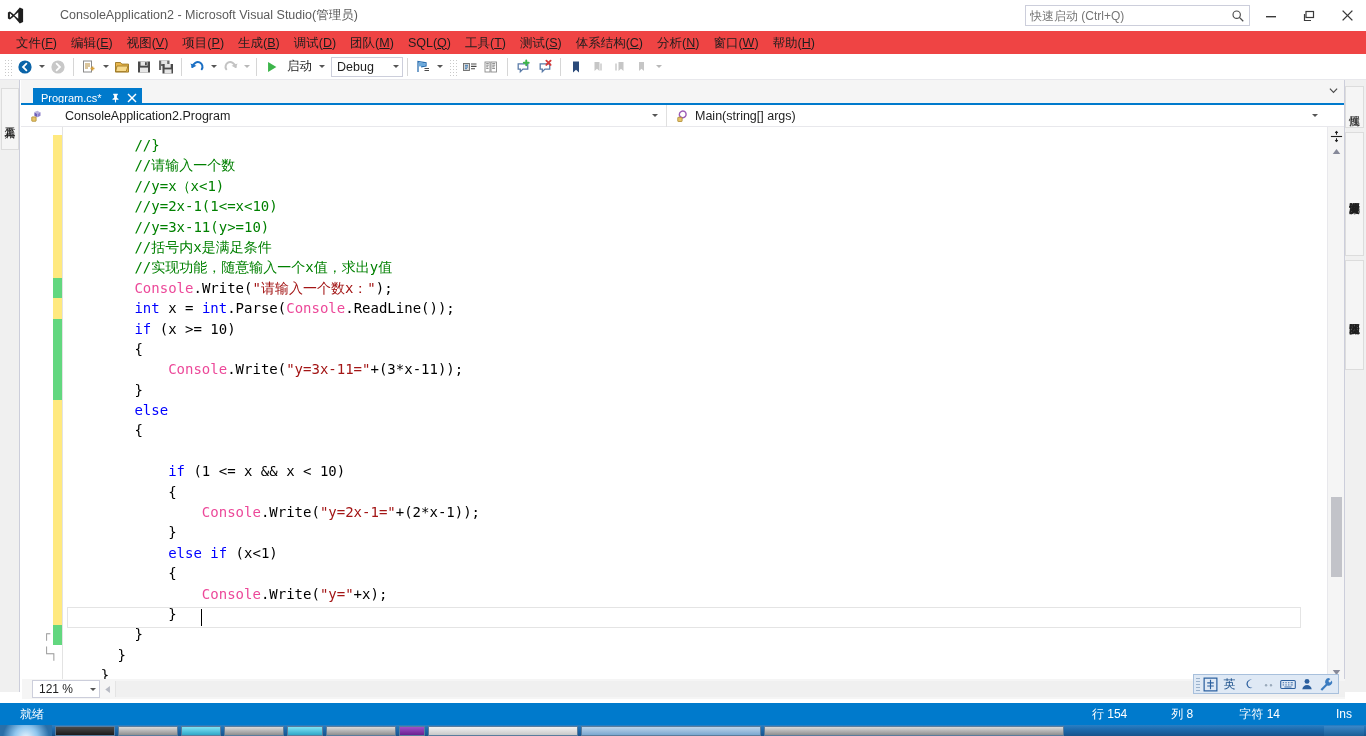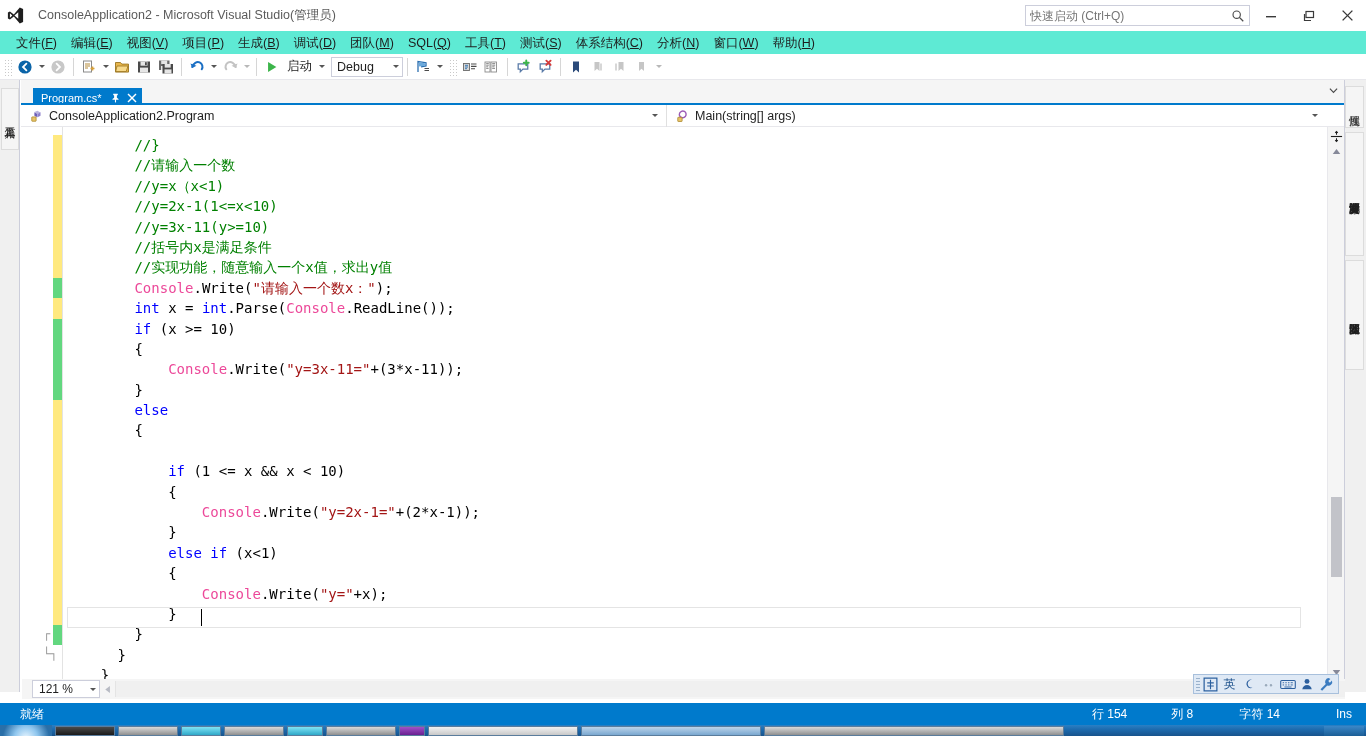--- a/index.html
+++ b/index.html
@@ -9,21 +9,21 @@
     background:#ffffff;
     font-size:12px;
     color:#1e1e1e;
     -webkit-font-smoothing:antialiased;
   }
   #app { position:relative; width:1366px; height:736px; background:#ffffff; }
 
   
   .titlebar {
     position:absolute; left:0; top:0; width:1366px; height:31px;
-    background:#ffffff; display:flex; align-items:center;
+    background:#ffffff; display:flex; align-items:center;gap:22px;
   }
   .vs-logo { width:30px; height:31px; display:flex; align-items:center; justify-content:center; }
   .vs-logo svg { display:block; }
   .title-text {
     font-size:12.5px; color:#5b5b5b; margin-left:8px; white-space:nowrap;
     font-family:"Liberation Sans", sans-serif;
   }
   .quick-launch {
     position:absolute; right:116px; top:5px; width:225px; height:21px;
     border:1px solid #cccedb; background:#ffffff;
@@ -36,21 +36,21 @@
   .quick-launch .ql-icon { width:14px; height:14px; color:#4d4d4d; flex:0 0 auto; }
   .wincontrols { position:absolute; right:0; top:0; height:31px; display:flex; }
   .wincontrol {
     width:38px; height:31px; display:flex; align-items:center; justify-content:center;
     color:#3a3a3a;
   }
 
   
   .menubar {
     position:absolute; left:0; top:31px; width:1366px; height:23px;
-    background:#5eead4; display:flex; align-items:center; padding-left:9px;
+    background:#ef4444; display:flex; align-items:center; padding-left:9px;
   }
   .menuitem {
     font-size:12.5px; color:#1e1e1e; padding:3px 7px; white-space:nowrap;
     font-family:"Liberation Sans", sans-serif; line-height:14px;
   }
   .menuitem u { text-decoration:underline; }
 
   
   .toolbar {
     position:absolute; left:0; top:54px; width:1366px; height:26px;
@@ -126,21 +126,21 @@
   
   .navbar {
     position:absolute; left:21px; top:105px; width:1323px; height:22px;
     background:#ffffff; border-bottom:1px solid #e8e8ec;
     display:flex; align-items:center;
   }
   .nav-combo {
     height:22px; display:flex; align-items:center; flex:0 0 auto;
     padding:0 4px; position:relative;
   }
-  .nav-combo.left { width:645px; }
+  .nav-combo.left { width:645px;gap:16px; }
   .nav-combo.right { width:660px; border-left:1px solid #e0e0e0; }
   .nav-combo .nav-ico { width:16px; height:16px; display:flex; align-items:center; justify-content:center; margin-right:4px; margin-left:4px; }
   .nav-combo .nav-txt { font-size:12.5px; color:#1e1e1e; white-space:nowrap; flex:1; }
   .nav-combo .nav-caret { margin-right:4px; }
 
   
   .editor {
     position:absolute; left:21px; top:127px; width:1323px; height:552px;
     background:#ffffff; overflow:hidden;
   }

